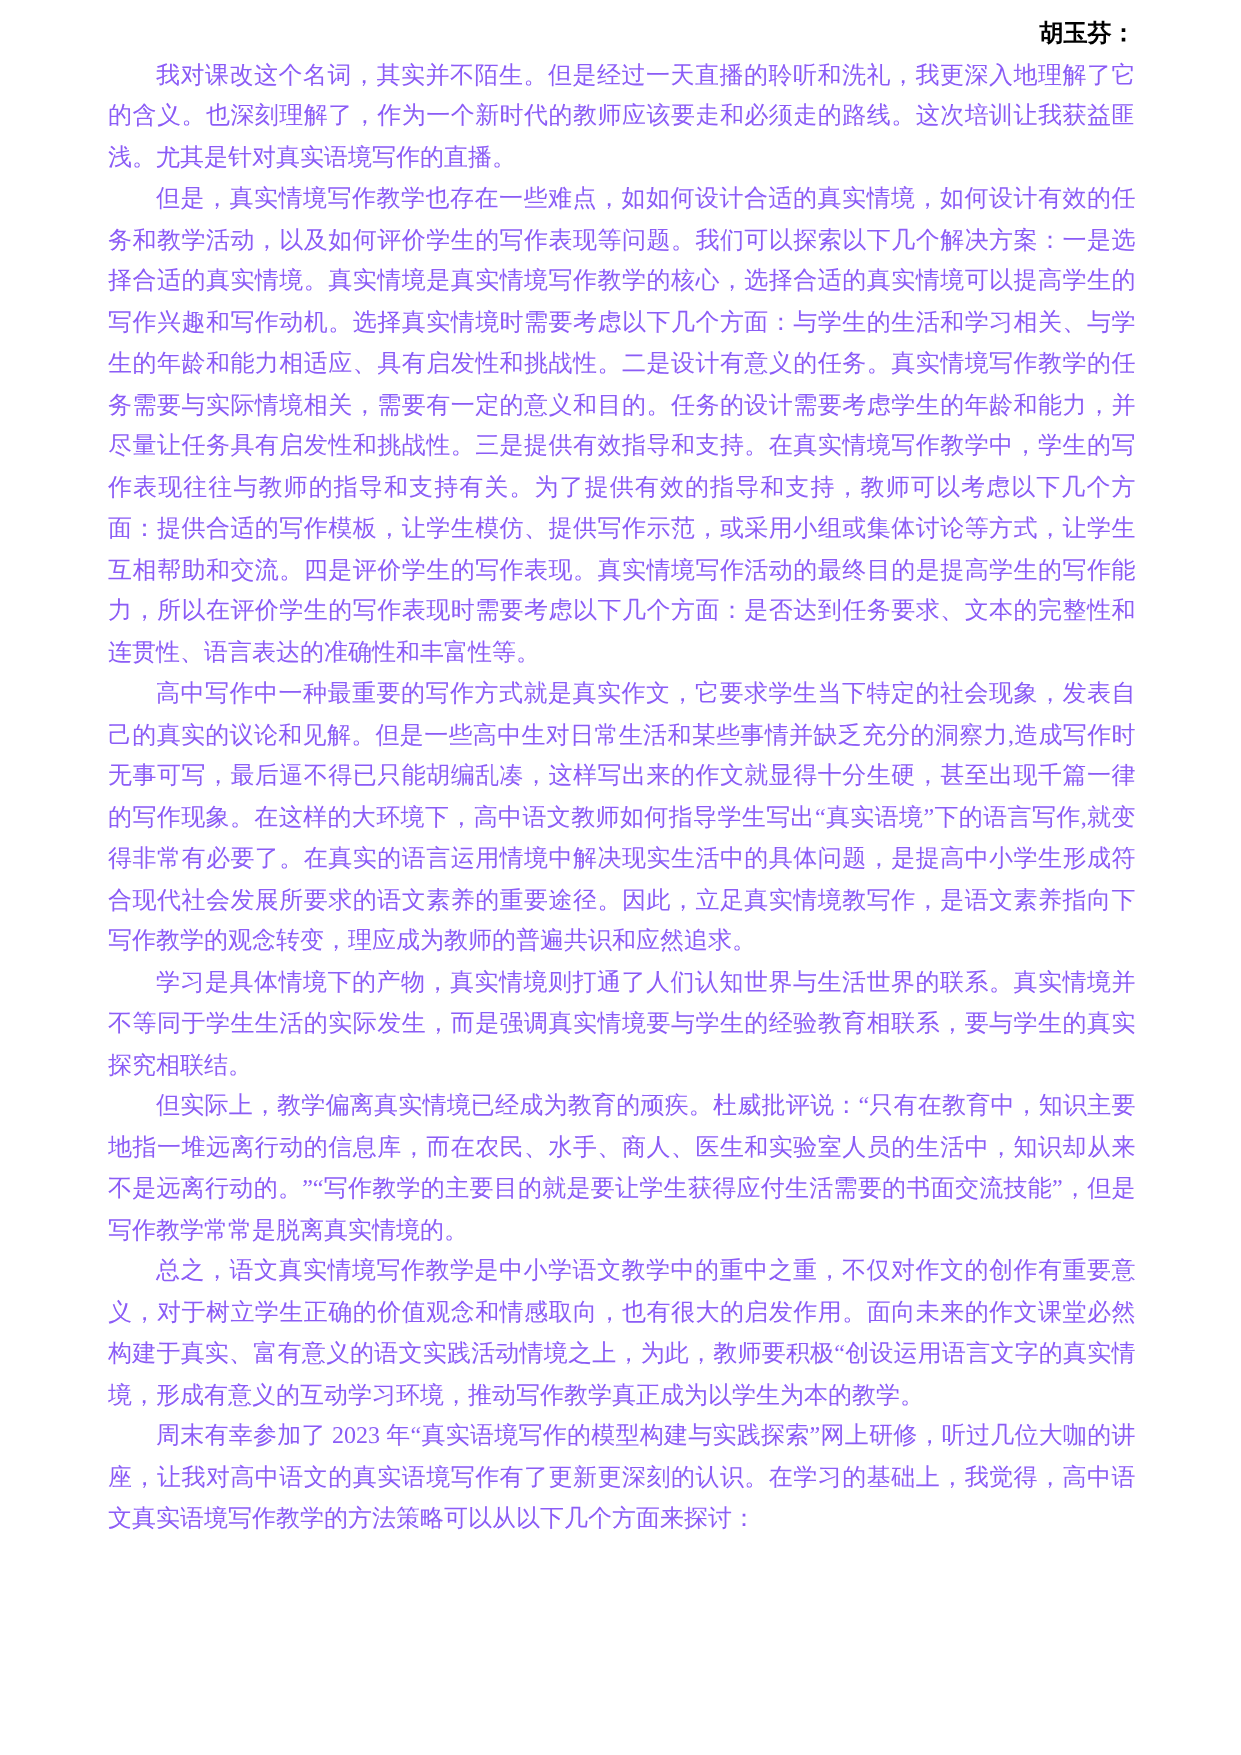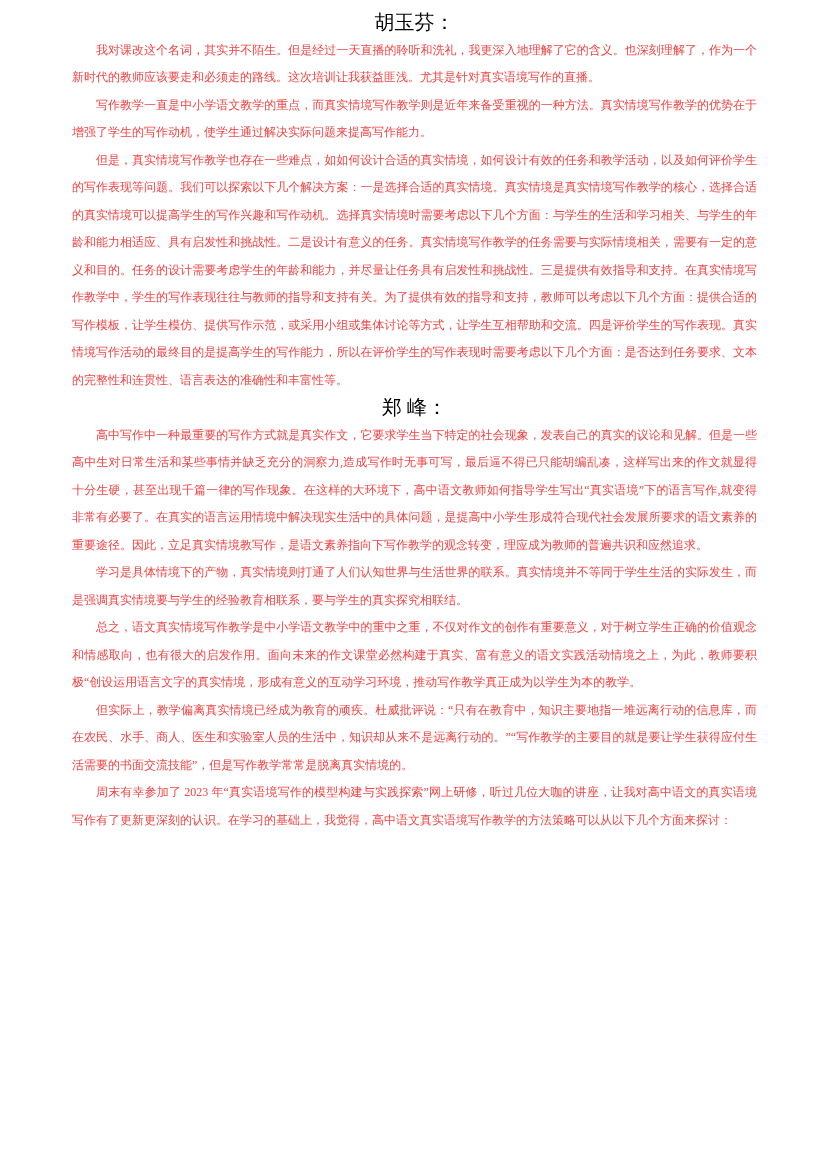--- a/index.html
+++ b/index.html
@@ -15,55 +15,53 @@
   }
   .page {
     box-sizing: border-box;
     width: 827px;
     height: 1170px;
     padding: 9px 70px 0 72px;
     background: #ffffff;
   }
   .speaker {
     margin: 0;
-    font-size: 20px;
+    font-size: 16px;
     line-height: 27.5px;
-    font-weight: normal;
+    font-weight: bold;
     color: #000000;
-    text-align: center;
+    text-align: right;
   }
   .para {
     margin: 0;
-    font-size: 12px;
+    font-size: 16px;
     line-height: 27.5px;
-    color: #ef4444;
+    color: #8b5cf6;
     text-align: justify;
     text-justify: inter-ideograph;
     text-indent: 2em;
     word-break: break-all;
   }
 </style>
 </head>
 <body>
 
 <div class="page">
 
   <section>
     <h3 class="speaker">胡玉芬：</h3>
     <p class="para">我对课改这个名词，其实并不陌生。但是经过一天直播的聆听和洗礼，我更深入地理解了它的含义。也深刻理解了，作为一个新时代的教师应该要走和必须走的路线。这次培训让我获益匪浅。尤其是针对真实语境写作的直播。</p>
-    <p class="para">写作教学一直是中小学语文教学的重点，而真实情境写作教学则是近年来备受重视的一种方法。真实情境写作教学的优势在于增强了学生的写作动机，使学生通过解决实际问题来提高写作能力。</p>
     <p class="para">但是，真实情境写作教学也存在一些难点，如如何设计合适的真实情境，如何设计有效的任务和教学活动，以及如何评价学生的写作表现等问题。我们可以探索以下几个解决方案：一是选择合适的真实情境。真实情境是真实情境写作教学的核心，选择合适的真实情境可以提高学生的写作兴趣和写作动机。选择真实情境时需要考虑以下几个方面：与学生的生活和学习相关、与学生的年龄和能力相适应、具有启发性和挑战性。二是设计有意义的任务。真实情境写作教学的任务需要与实际情境相关，需要有一定的意义和目的。任务的设计需要考虑学生的年龄和能力，并尽量让任务具有启发性和挑战性。三是提供有效指导和支持。在真实情境写作教学中，学生的写作表现往往与教师的指导和支持有关。为了提供有效的指导和支持，教师可以考虑以下几个方面：提供合适的写作模板，让学生模仿、提供写作示范，或采用小组或集体讨论等方式，让学生互相帮助和交流。四是评价学生的写作表现。真实情境写作活动的最终目的是提高学生的写作能力，所以在评价学生的写作表现时需要考虑以下几个方面：是否达到任务要求、文本的完整性和连贯性、语言表达的准确性和丰富性等。</p>
   </section>
 
   <section>
-    <h3 class="speaker">郑 峰：</h3>
     <p class="para">高中写作中一种最重要的写作方式就是真实作文，它要求学生当下特定的社会现象，发表自己的真实的议论和见解。但是一些高中生对日常生活和某些事情并缺乏充分的洞察力,造成写作时无事可写，最后逼不得已只能胡编乱凑，这样写出来的作文就显得十分生硬，甚至出现千篇一律的写作现象。在这样的大环境下，高中语文教师如何指导学生写出“真实语境”下的语言写作,就变得非常有必要了。在真实的语言运用情境中解决现实生活中的具体问题，是提高中小学生形成符合现代社会发展所要求的语文素养的重要途径。因此，立足真实情境教写作，是语文素养指向下写作教学的观念转变，理应成为教师的普遍共识和应然追求。</p>
     <p class="para">学习是具体情境下的产物，真实情境则打通了人们认知世界与生活世界的联系。真实情境并不等同于学生生活的实际发生，而是强调真实情境要与学生的经验教育相联系，要与学生的真实探究相联结。</p>
+    <p class="para">但实际上，教学偏离真实情境已经成为教育的顽疾。杜威批评说：“只有在教育中，知识主要地指一堆远离行动的信息库，而在农民、水手、商人、医生和实验室人员的生活中，知识却从来不是远离行动的。”“写作教学的主要目的就是要让学生获得应付生活需要的书面交流技能”，但是写作教学常常是脱离真实情境的。</p>
     <p class="para">总之，语文真实情境写作教学是中小学语文教学中的重中之重，不仅对作文的创作有重要意义，对于树立学生正确的价值观念和情感取向，也有很大的启发作用。面向未来的作文课堂必然构建于真实、富有意义的语文实践活动情境之上，为此，教师要积极“创设运用语言文字的真实情境，形成有意义的互动学习环境，推动写作教学真正成为以学生为本的教学。</p>
-    <p class="para">但实际上，教学偏离真实情境已经成为教育的顽疾。杜威批评说：“只有在教育中，知识主要地指一堆远离行动的信息库，而在农民、水手、商人、医生和实验室人员的生活中，知识却从来不是远离行动的。”“写作教学的主要目的就是要让学生获得应付生活需要的书面交流技能”，但是写作教学常常是脱离真实情境的。</p>
   </section>
 
   <section>
     <p class="para">周末有幸参加了 2023 年“真实语境写作的模型构建与实践探索”网上研修，听过几位大咖的讲座，让我对高中语文的真实语境写作有了更新更深刻的认识。在学习的基础上，我觉得，高中语文真实语境写作教学的方法策略可以从以下几个方面来探讨：</p>
 
   </section>
 
 </div>
 
 </body></html>

